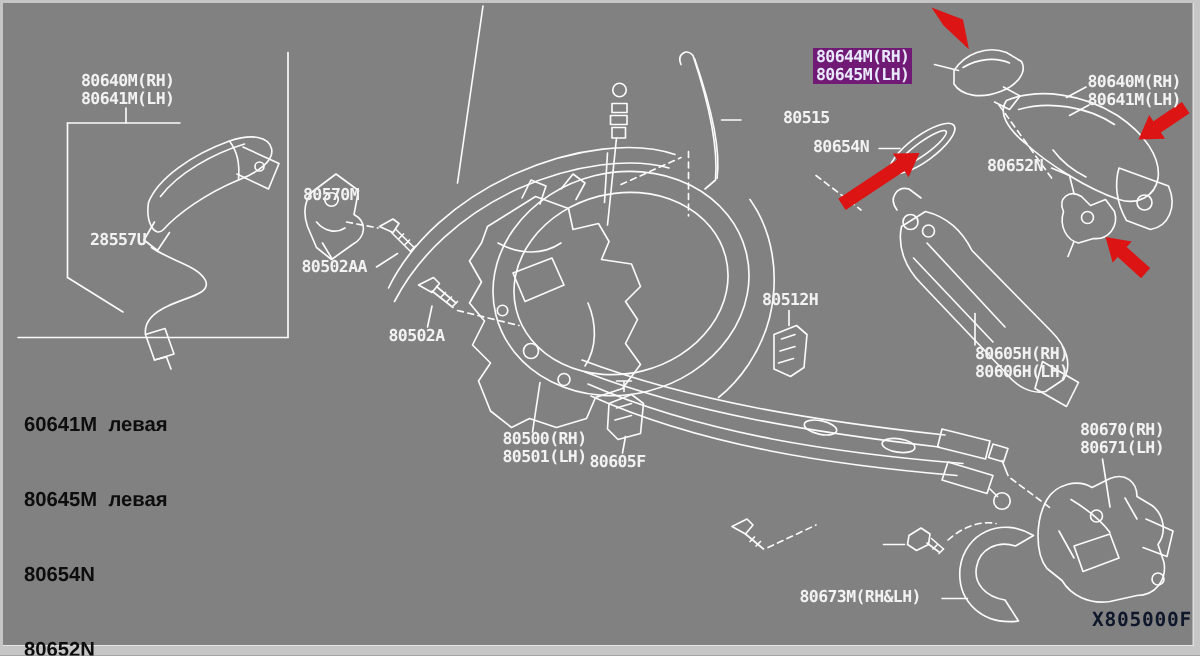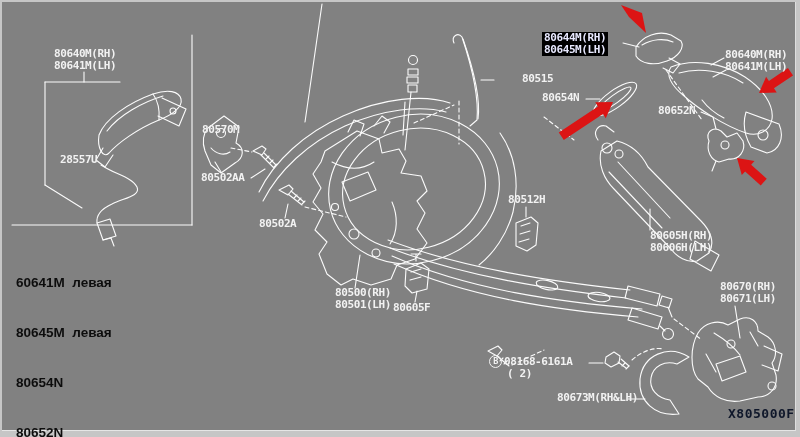--- a/index.html
+++ b/index.html
@@ -13,21 +13,21 @@
     background:#818181;
     border-right:1px solid #dedede;border-bottom:1px solid #e6e6e6;
   }
   svg{position:absolute;left:0;top:0;}
   .art{stroke:#fbfbfb;stroke-width:1.1;fill:none;stroke-linejoin:round;stroke-linecap:round;}
   .dash{stroke-dasharray:4 3;}
   .lbl{
     position:absolute;color:#f2f2f2;font-size:11px;font-weight:700;
     letter-spacing:-0.4px;line-height:12px;white-space:nowrap;cursor:default;
   }
-  .lbl.sel span{background:#000000;color:#e8e9ff;padding:0 2px;display:inline-block;}
+  .lbl.sel span{background:#701a75;color:#e8e9ff;padding:0 2px;display:inline-block;}
   .legend{
     position:absolute;left:14px;top:240px;color:#0d0d0d;
     font-family:"Liberation Sans","DejaVu Sans",sans-serif;
     font-size:13.5px;font-weight:700;line-height:16.6px;white-space:pre;
   }
   .code{
     position:absolute;left:726px;top:404px;color:#0f172a;
     font-size:13px;font-weight:700;letter-spacing:0.5px;
   }
   .circled-b{
@@ -287,28 +287,22 @@
 
   <div class="lbl" style="left:391px;top:300px;">
     <div>80605F</div>
   </div>
 
   <div class="lbl" style="left:718px;top:279px;">
     <div>80670(RH)</div>
     <div>80671(LH)</div>
   </div>
 
-  <div class="lbl" style="left:487px;top:353px;">
-    <div>
-      <span class="circled-b">B</span><span>08168-6161A</span>
-    </div>
-    <div class="qty">( 2)</div>
-  </div>
-
-  <div class="lbl" style="left:531px;top:390px;margin-left:24px;">
+
+  <div class="lbl" style="left:531px;top:390px;">
     <div>80673M(RH&amp;LH)</div>
   </div>
 
   <div class="legend">
     <div>60641M  левая</div>
     <div>80645M  левая</div>
     <div>80654N</div>
     <div>80652N</div>
   </div>
 

